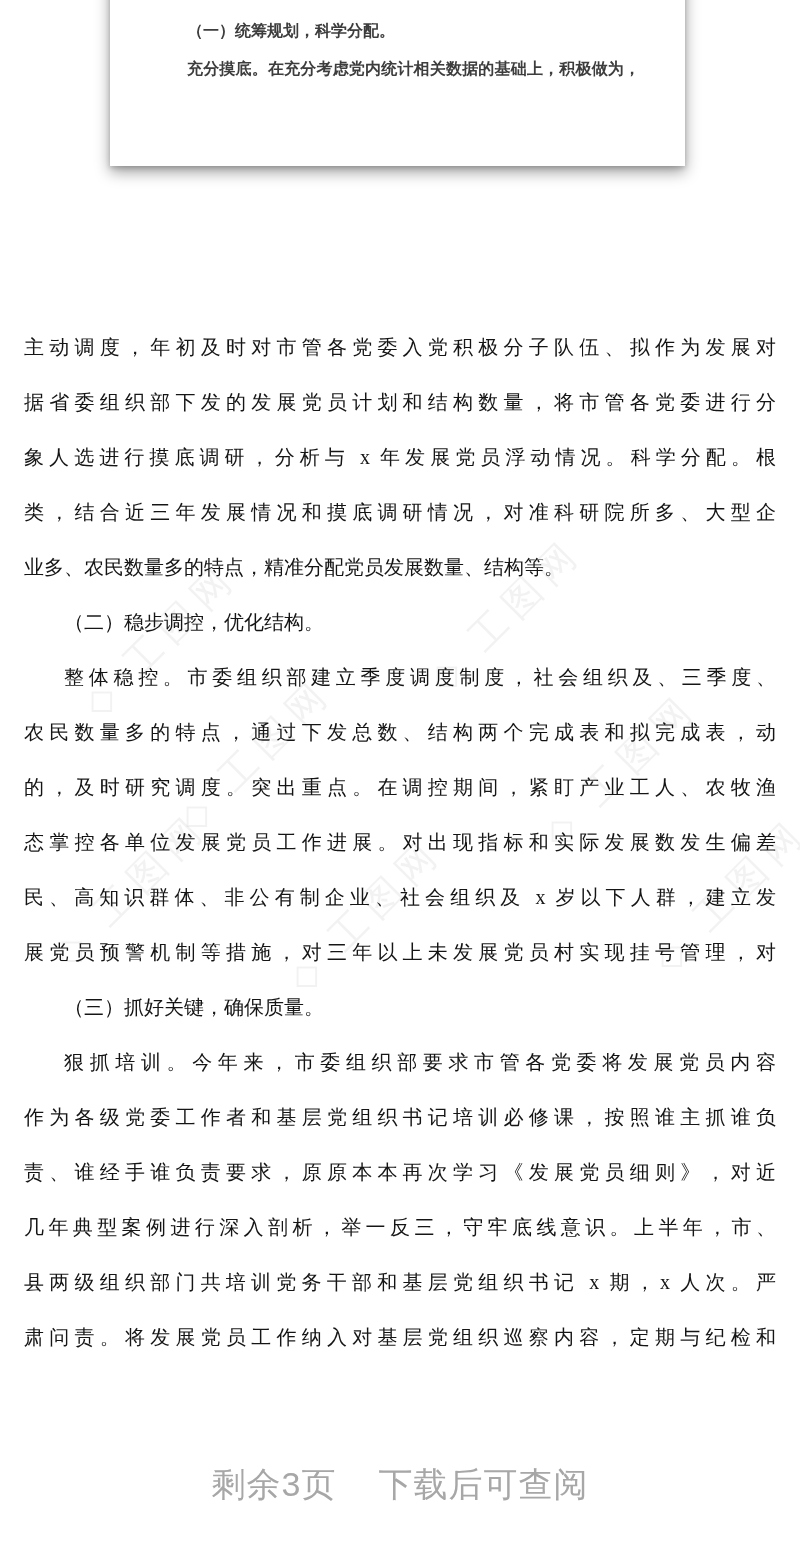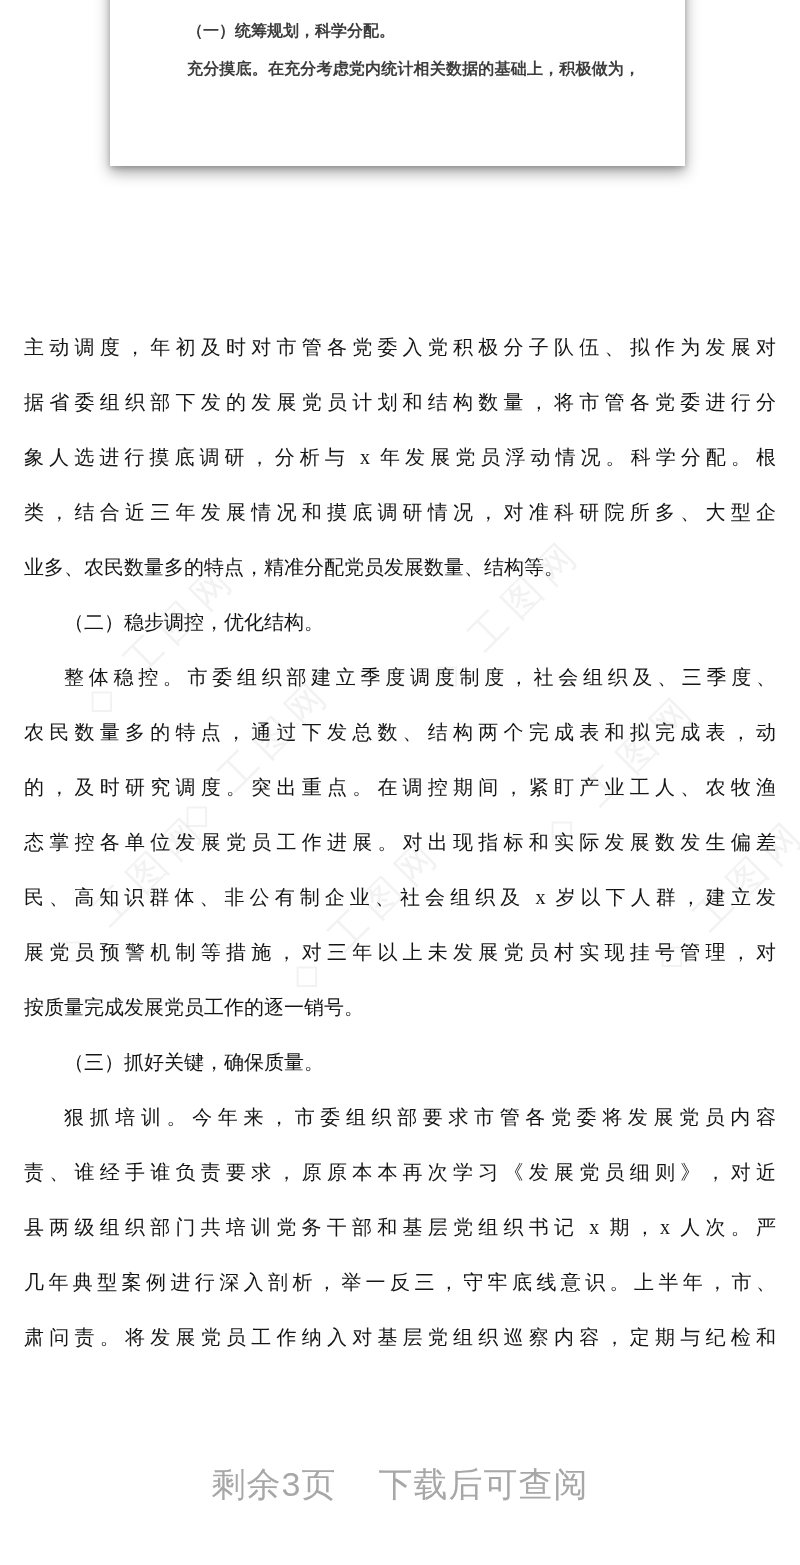--- a/index.html
+++ b/index.html
@@ -121,24 +121,24 @@
     <div class="tline justify">象人选进行摸底调研，分析与 x 年发展党员浮动情况。科学分配。根</div>
     <div class="tline justify">类，结合近三年发展情况和摸底调研情况，对准科研院所多、大型企</div>
     <div class="tline">业多、农民数量多的特点，精准分配党员发展数量、结构等。</div>
     <div class="tline indent">（二）稳步调控，优化结构。</div>
     <div class="tline indent justify">整体稳控。市委组织部建立季度调度制度，社会组织及、三季度、</div>
     <div class="tline justify">农民数量多的特点，通过下发总数、结构两个完成表和拟完成表，动</div>
     <div class="tline justify">的，及时研究调度。突出重点。在调控期间，紧盯产业工人、农牧渔</div>
     <div class="tline justify">态掌控各单位发展党员工作进展。对出现指标和实际发展数发生偏差</div>
     <div class="tline justify">民、高知识群体、非公有制企业、社会组织及 x 岁以下人群，建立发</div>
     <div class="tline justify">展党员预警机制等措施，对三年以上未发展党员村实现挂号管理，对</div>
-    <div class="tline">按质量完成发展党员工作的逐一销号。</div>
     <div class="tline indent">（三）抓好关键，确保质量。</div>
     <div class="tline indent justify">狠抓培训。今年来，市委组织部要求市管各党委将发展党员内容</div>
+    <div class="tline justify">作为各级党委工作者和基层党组织书记培训必修课，按照谁主抓谁负</div>
     <div class="tline justify">责、谁经手谁负责要求，原原本本再次学习《发展党员细则》，对近</div>
+    <div class="tline justify">几年典型案例进行深入剖析，举一反三，守牢底线意识。上半年，市、</div>
     <div class="tline justify">县两级组织部门共培训党务干部和基层党组织书记 x 期，x 人次。严</div>
-    <div class="tline justify">几年典型案例进行深入剖析，举一反三，守牢底线意识。上半年，市、</div>
     <div class="tline justify">肃问责。将发展党员工作纳入对基层党组织巡察内容，定期与纪检和</div>
   </div>
 
 <div class="page-footer" style="color: rgb(167, 167, 167);">
   <span>剩余3页</span><span class="sep"></span><span>下载后可查阅</span>
 </div>
 
 </body></html>

